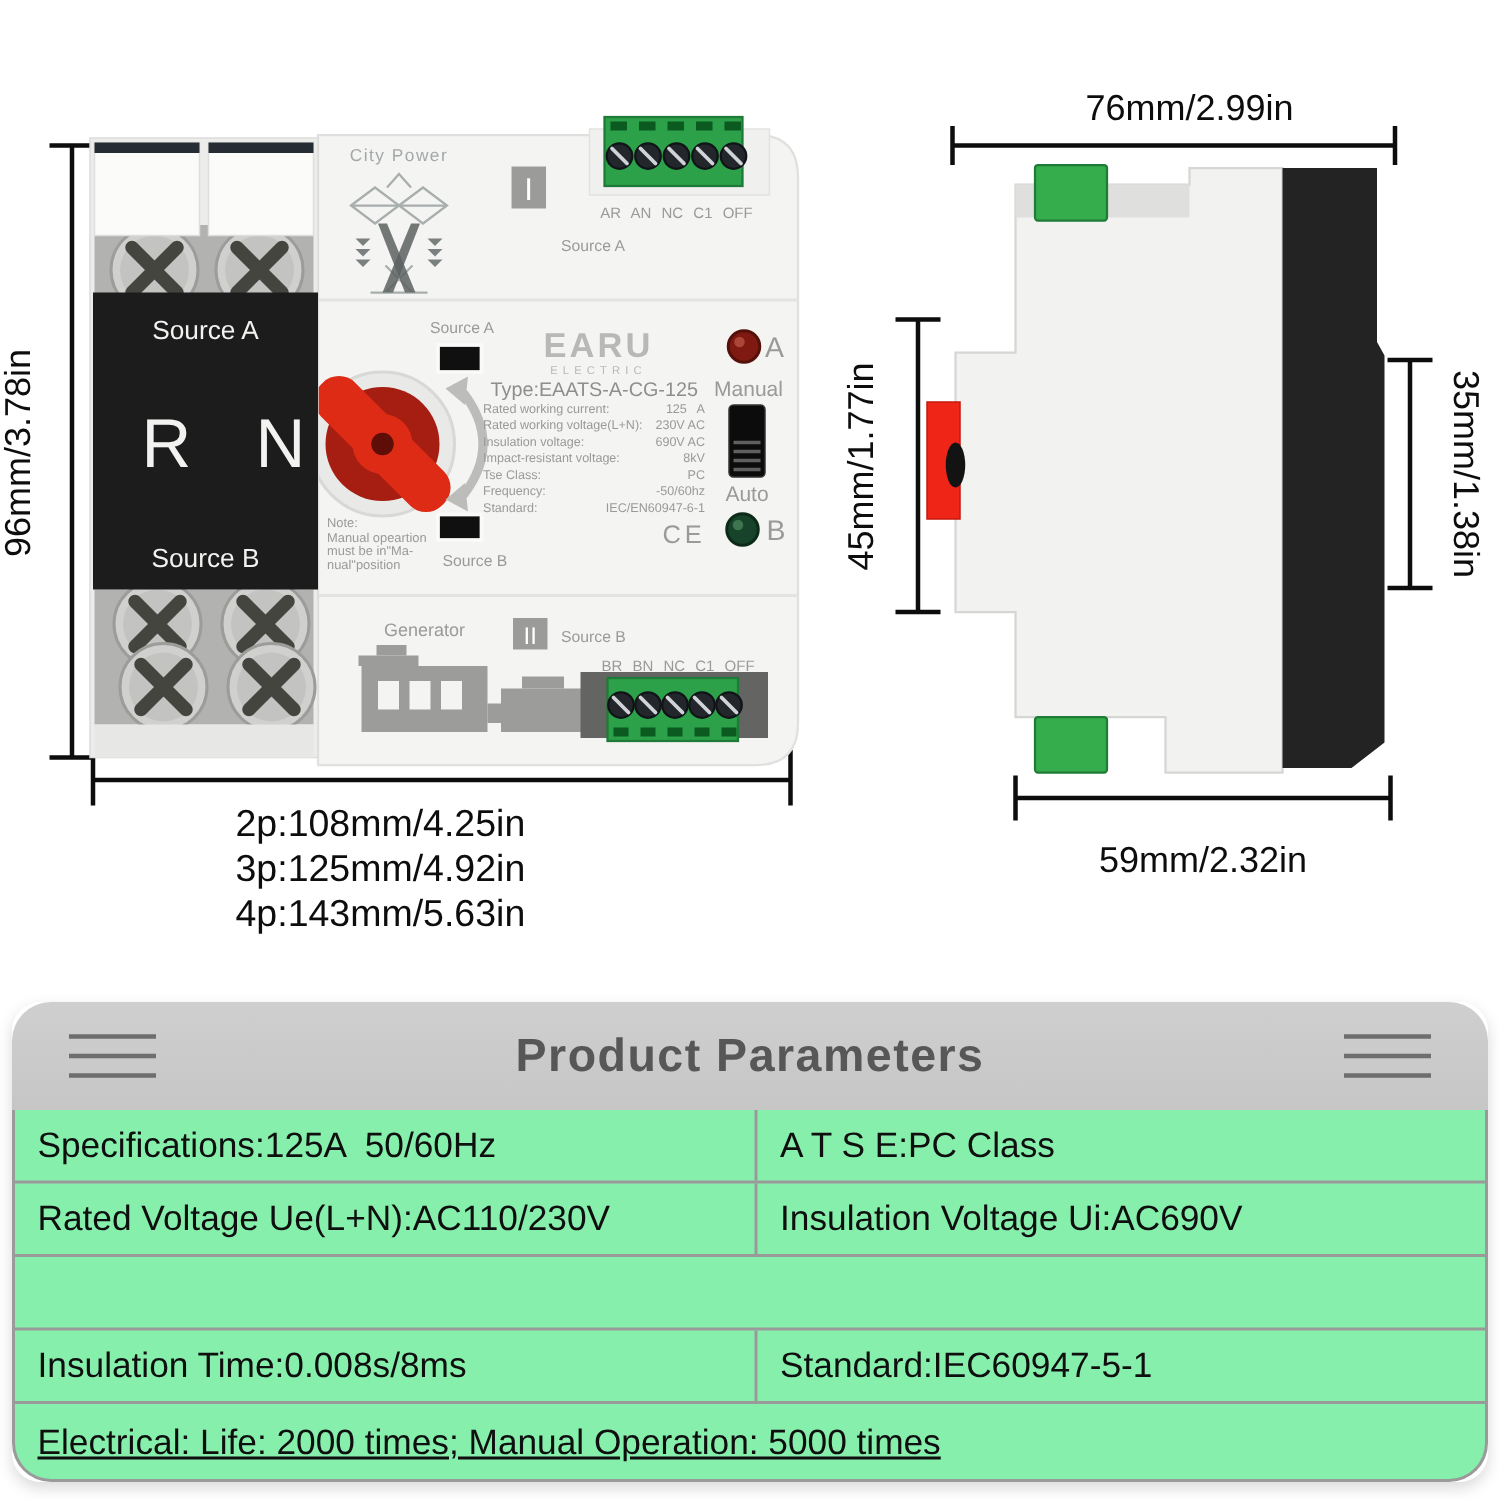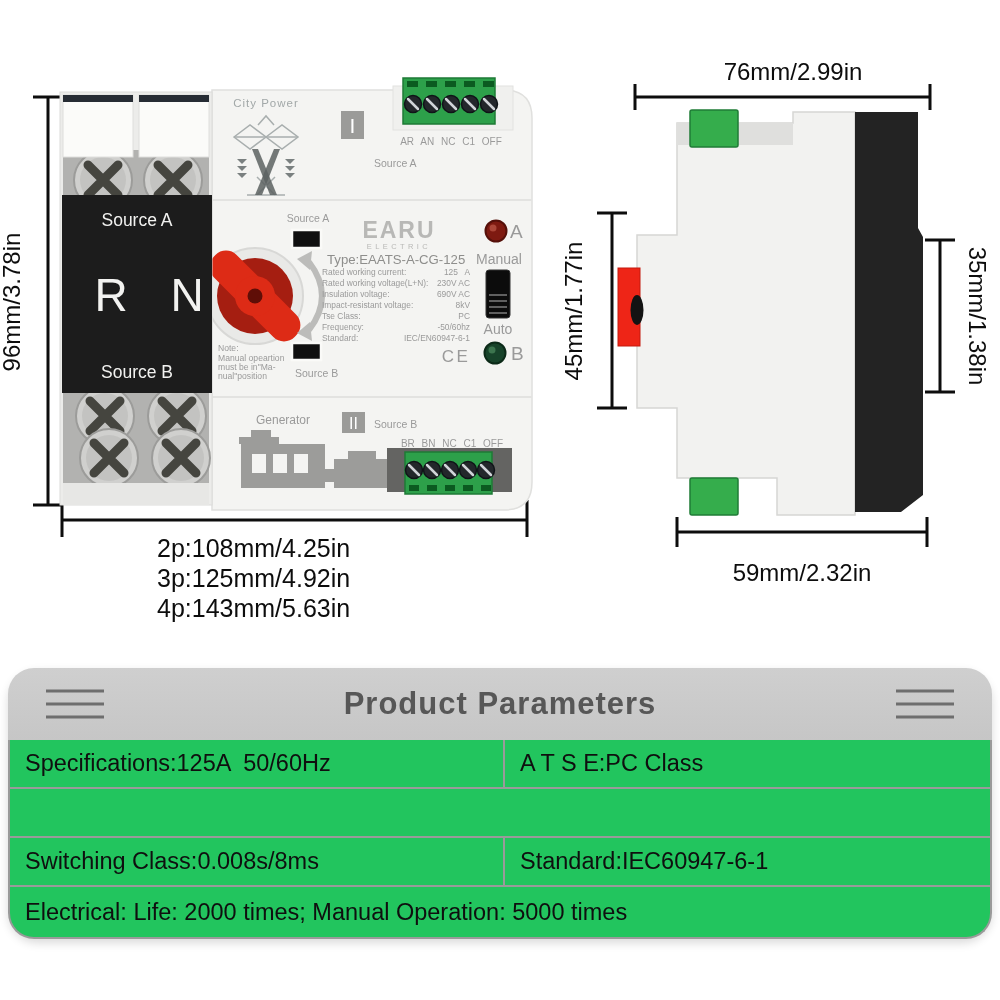--- a/index.html
+++ b/index.html
@@ -2,39 +2,39 @@
 <html><head>
 <meta charset="utf-8">
 <style>
   html,body{margin:0;padding:0;}
   .canvas{position:relative;width:1000px;height:1000px;background:#ffffff;overflow:hidden;
           font-family:"Liberation Sans", sans-serif;}
   svg text{font-family:"Liberation Sans", sans-serif; white-space:pre;}
   .dim-text{fill:#0d0d0d;}
   .dev-gray{fill:#9a9a9a;}
   
-  .param-card{position:absolute;left:8px;top:668px;width:984px;border-radius:30px;
+  .param-card{position:absolute;left:8px;top:668px;width:984px;border-radius:19px;
               box-shadow:0 4px 10px rgba(0,0,0,.15);}
   .param-header{height:72px;background:linear-gradient(#cfcfcf,#c6c6c6);
                 border-radius:26px 26px 0 0;display:flex;align-items:center;justify-content:center;
                 position:relative;}
   .param-title{font-size:31px;font-weight:bold;color:#575757;letter-spacing:1px;}
   .menu-icon{position:absolute;top:50%;transform:translateY(-50%);width:58px;
              display:flex;flex-direction:column;gap:10px;}
   .menu-icon span{display:block;height:3px;background:#6e6e6e;}
   .menu-icon.left{left:38px;} .menu-icon.right{right:38px;}
-  .param-body{background:#22c55e;border-left:2.5px solid #9a9a9a;border-right:2.5px solid #9a9a9a;
+  .param-body{background:#86efac;border-left:2.5px solid #9a9a9a;border-right:2.5px solid #9a9a9a;
               border-bottom:2.5px solid #9a9a9a;border-radius:0 0 26px 26px;overflow:hidden;}
   .param-row{display:flex;height:47px;border-bottom:2.5px solid #9a9a9a;}
   .param-cell{display:flex;align-items:center;padding-left:15px;font-size:23.5px;color:#0f0f0f;
               white-space:pre;}
   .cell-left{width:478px;border-right:2.5px solid #9a9a9a;}
   .cell-right{flex:1;text-align:center;}
   .param-footer{display:flex;align-items:center;height:50px;padding-left:15px;
-                font-size:23.5px;color:#0f0f0f;white-space:pre;border-bottom:none;}
+                font-size:23.5px;color:#0f0f0f;white-space:pre;border-bottom:none;text-decoration:underline;}
 </style>
 </head>
 <body>
 
 <div class="canvas">
 
   <svg style="position:absolute;left:0;top:40px;" width="560" height="600" viewBox="0 0 560 600">
     <defs>
       <g id="bigscrew">
         <circle r="29" fill="#d0d0ce" stroke="#9c9c9a" stroke-width="2"></circle>
@@ -282,22 +282,26 @@
           <span></span>
           <span></span>
       </div>
     </div>
     <div class="param-body">
       <div class="param-row">
         <div class="param-cell cell-left">Specifications:125A  50/60Hz</div>
         <div class="param-cell cell-right">A T S E:PC Class</div>
       </div>
       <div class="param-row">
+        <div class="param-cell cell-left">Rated Voltage Ue(L+N):AC110/230V</div>
+        <div class="param-cell cell-right">Insulation Voltage Ui:AC690V</div>
       </div>
       <div class="param-row">
-        <div class="param-cell cell-left">Switching Class:0.008s/8ms</div>
-        <div class="param-cell cell-right">Standard:IEC60947-6-1</div>
+      </div>
+      <div class="param-row">
+        <div class="param-cell cell-left">Insulation Time:0.008s/8ms</div>
+        <div class="param-cell cell-right">Standard:IEC60947-5-1</div>
       </div>
       <div class="param-footer">Electrical: Life: 2000 times; Manual Operation: 5000 times</div>
     </div>
   </div>
 
 </div>
 
 </body></html>

